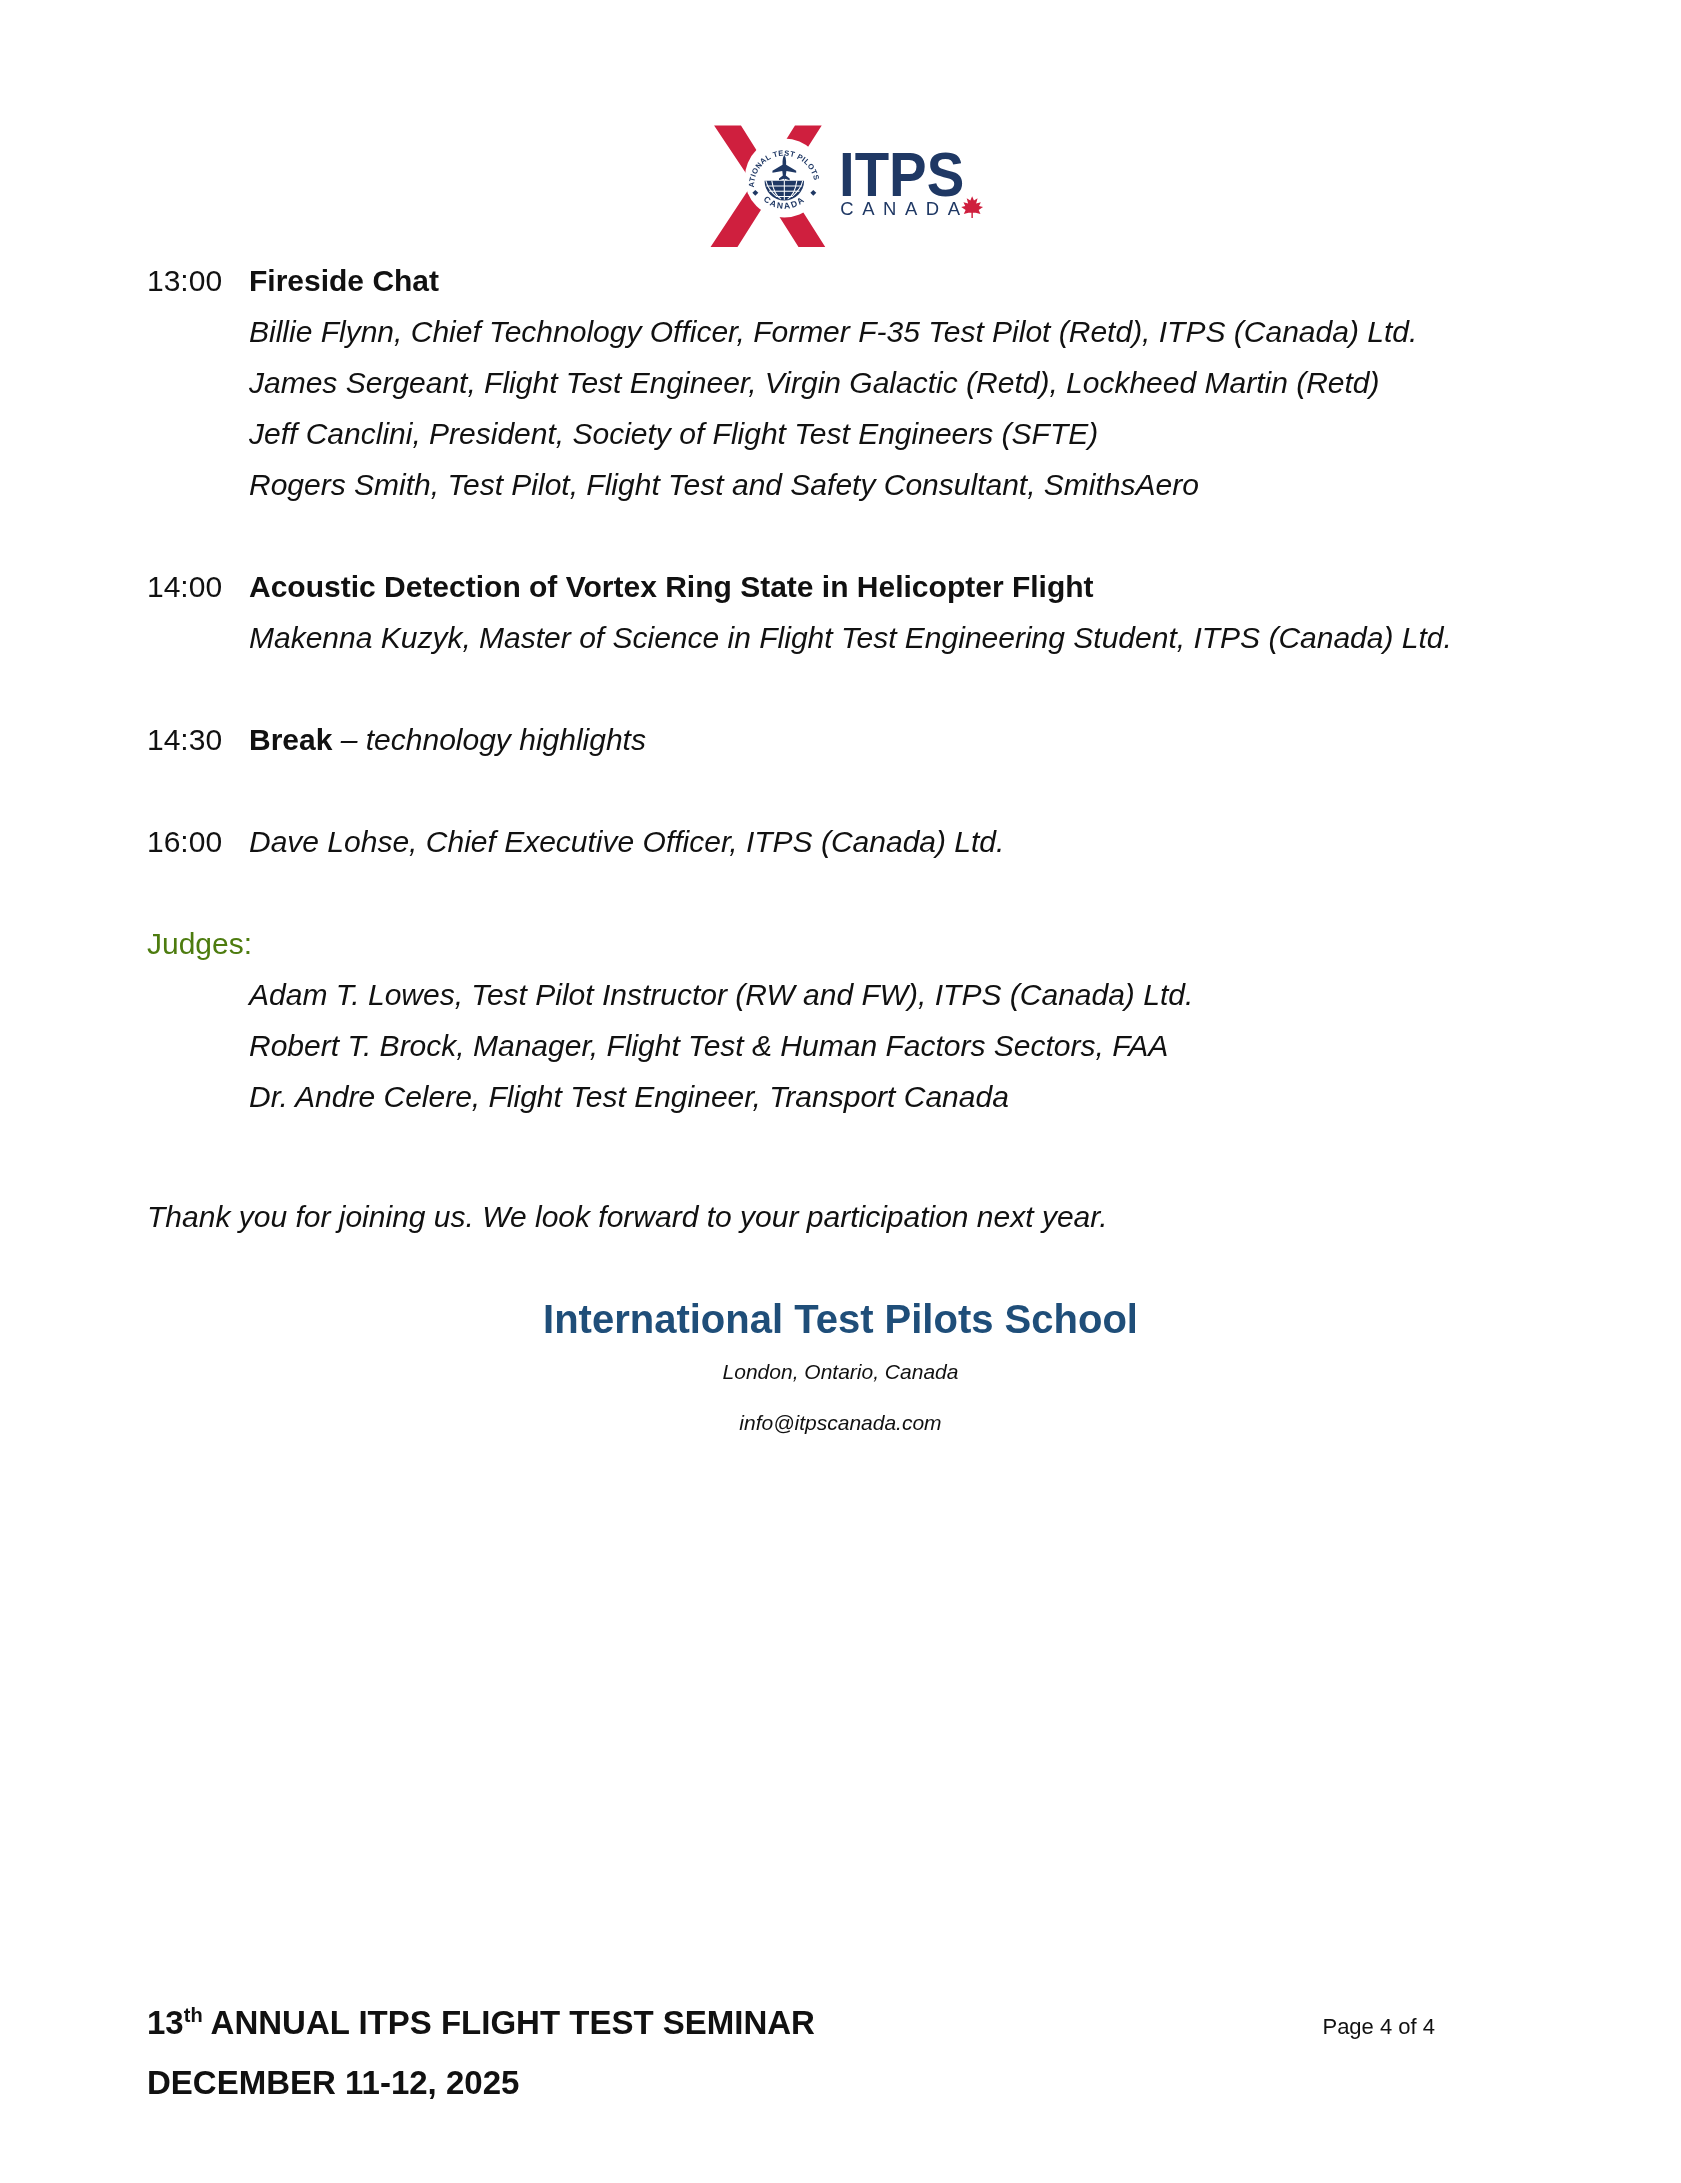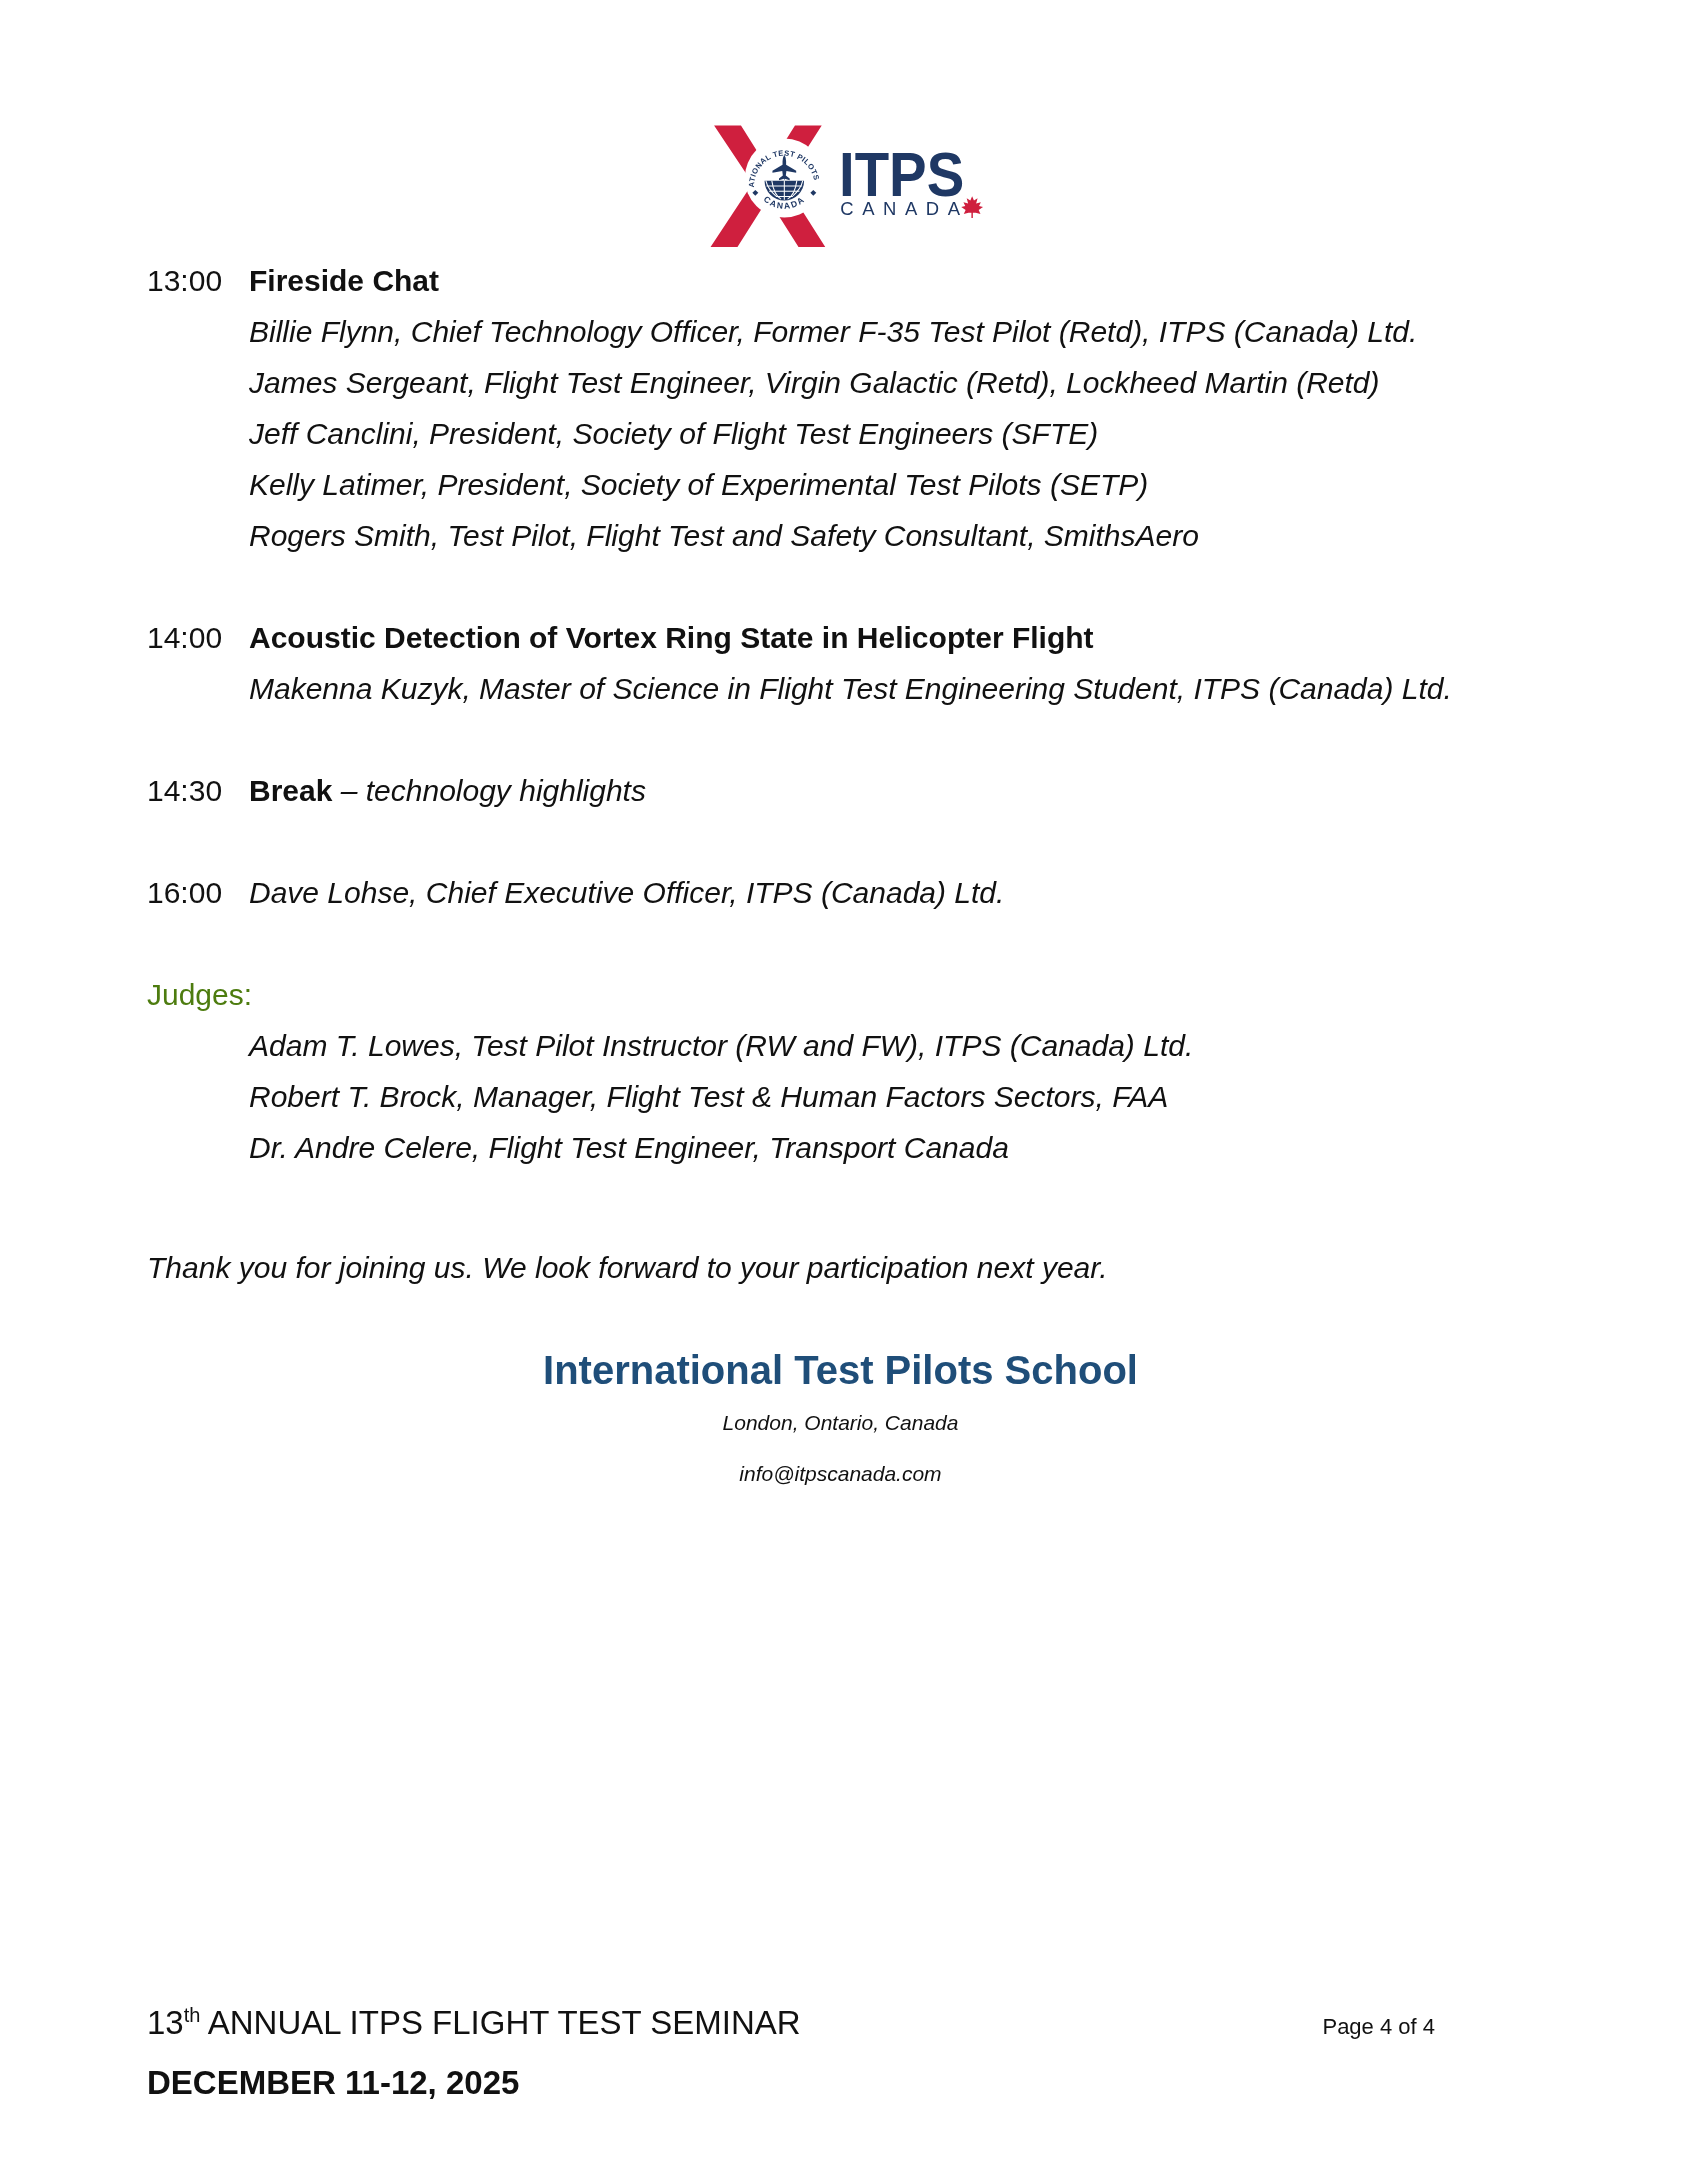--- a/index.html
+++ b/index.html
@@ -16,21 +16,21 @@
   .judges{margin-top:51px;}
   .judges-label{color:#4d7c0f;white-space:nowrap;}
   .judges-list{padding-left:102px;}
   .judge{font-style:italic;white-space:nowrap;}
   .closing{margin-top:69px;font-style:italic;white-space:nowrap;}
   .org{margin-top:50px;text-align:center;}
   .org-name{font-size:40px;line-height:54px;font-weight:700;color:#1F4E79;}
   .org-location,.org-email{font-style:italic;font-size:21px;line-height:51px;}
   .footer{position:absolute;left:147px;right:246px;top:1987px;font-size:33px;line-height:56px;}
   .footer-row1{display:flex;justify-content:space-between;align-items:baseline;}
-  .footer-title{font-weight:400;white-space:nowrap;}
+  .footer-title{font-weight:700;white-space:nowrap;}
   .footer-title sup{font-size:20px;}
   .footer-page{font-weight:400;font-size:22px;white-space:nowrap;}
   .footer-date{font-weight:700;white-space:nowrap;}
   svg text{font-family:"Liberation Sans",sans-serif;}
   svg .seal-text{font-family:"Liberation Sans",sans-serif;font-weight:700;}
 </style>
 </head>
 <body>
 
 <div class="page">
@@ -82,21 +82,20 @@
   </div>
 
   <div class="content">
     <div>
     <div class="entry">
       <span class="time">13:00</span><span class="title">Fireside Chat</span>
       <div class="speakers">
             <div class="speaker">Billie Flynn, Chief Technology Officer, Former F-35 Test Pilot (Retd), ITPS (Canada) Ltd.</div>
             <div class="speaker">James Sergeant, Flight Test Engineer, Virgin Galactic (Retd), Lockheed Martin (Retd)</div>
             <div class="speaker">Jeff Canclini, President, Society of Flight Test Engineers (SFTE)</div>
-            <div class="speaker">Kelly Latimer, President, Society of Experimental Test Pilots (SETP)</div>
             <div class="speaker">Rogers Smith, Test Pilot, Flight Test and Safety Consultant, SmithsAero</div>
           </div>
     </div>
 
     <div class="entry gap-before">
       <span class="time">14:00</span><span class="title">Acoustic Detection of Vortex Ring State in Helicopter Flight</span>
       <div class="speakers">
             <div class="speaker">Makenna Kuzyk, Master of Science in Flight Test Engineering Student, ITPS (Canada) Ltd.</div>
           </div>
     </div>

